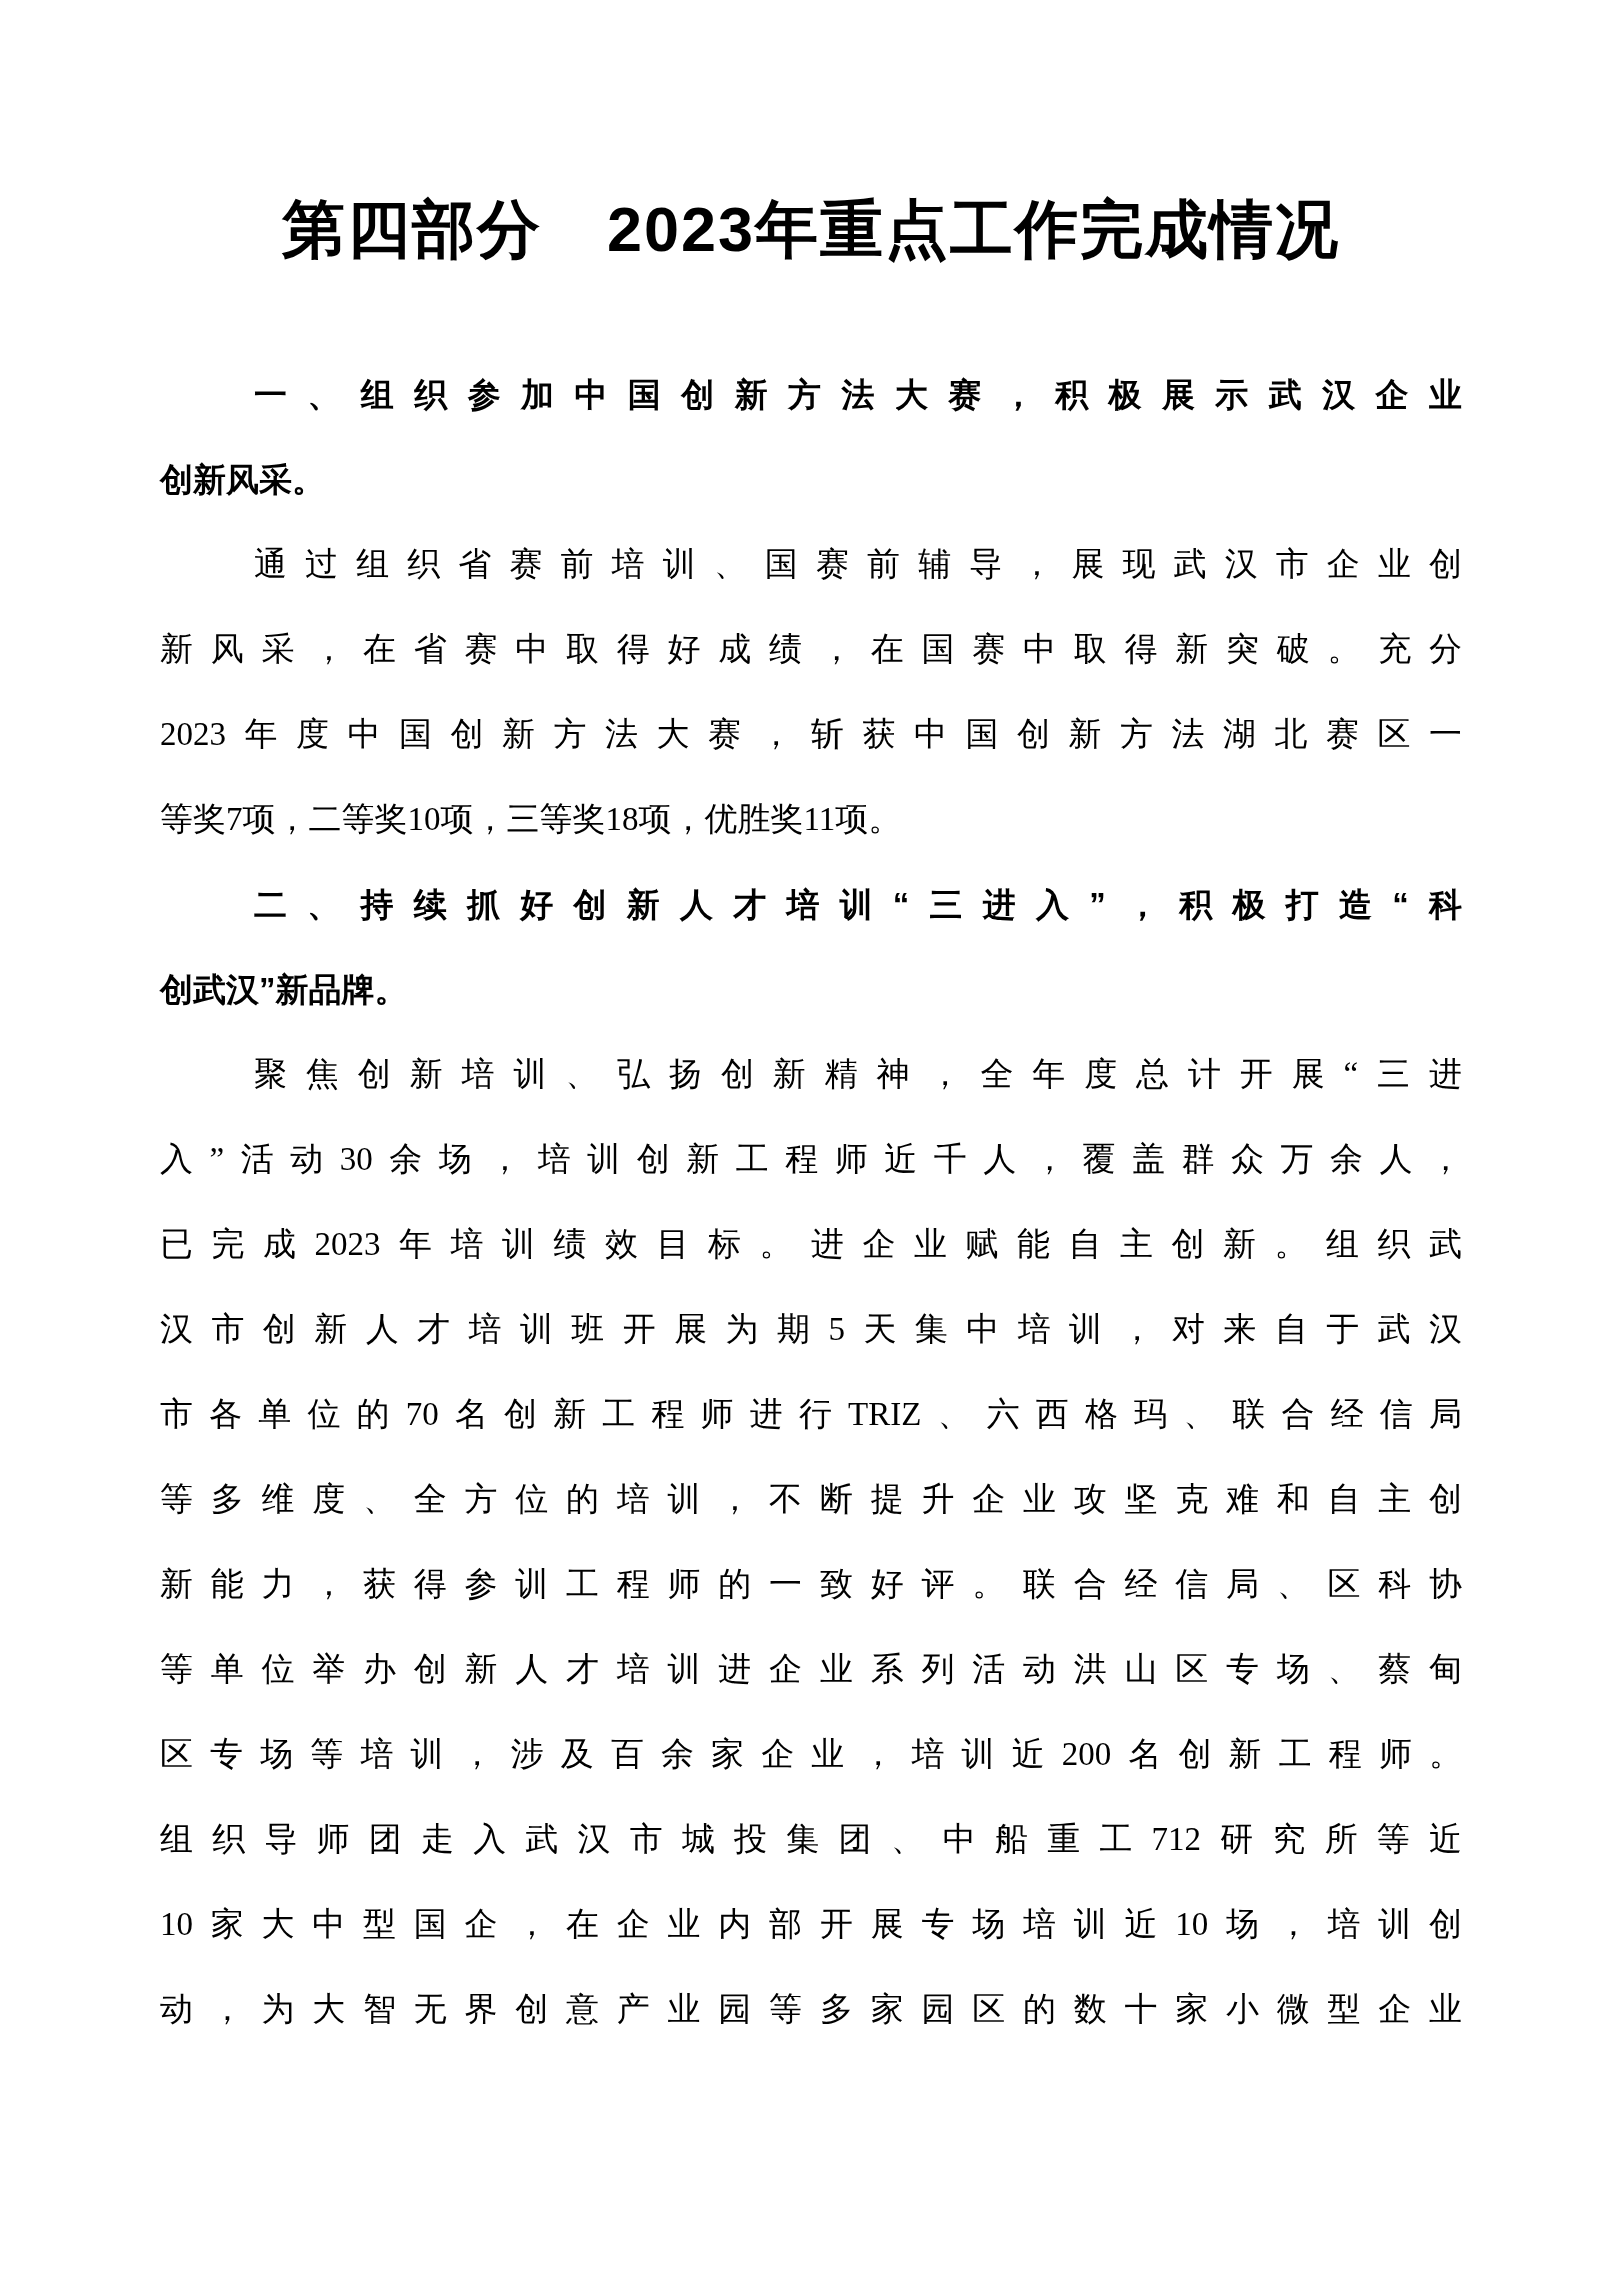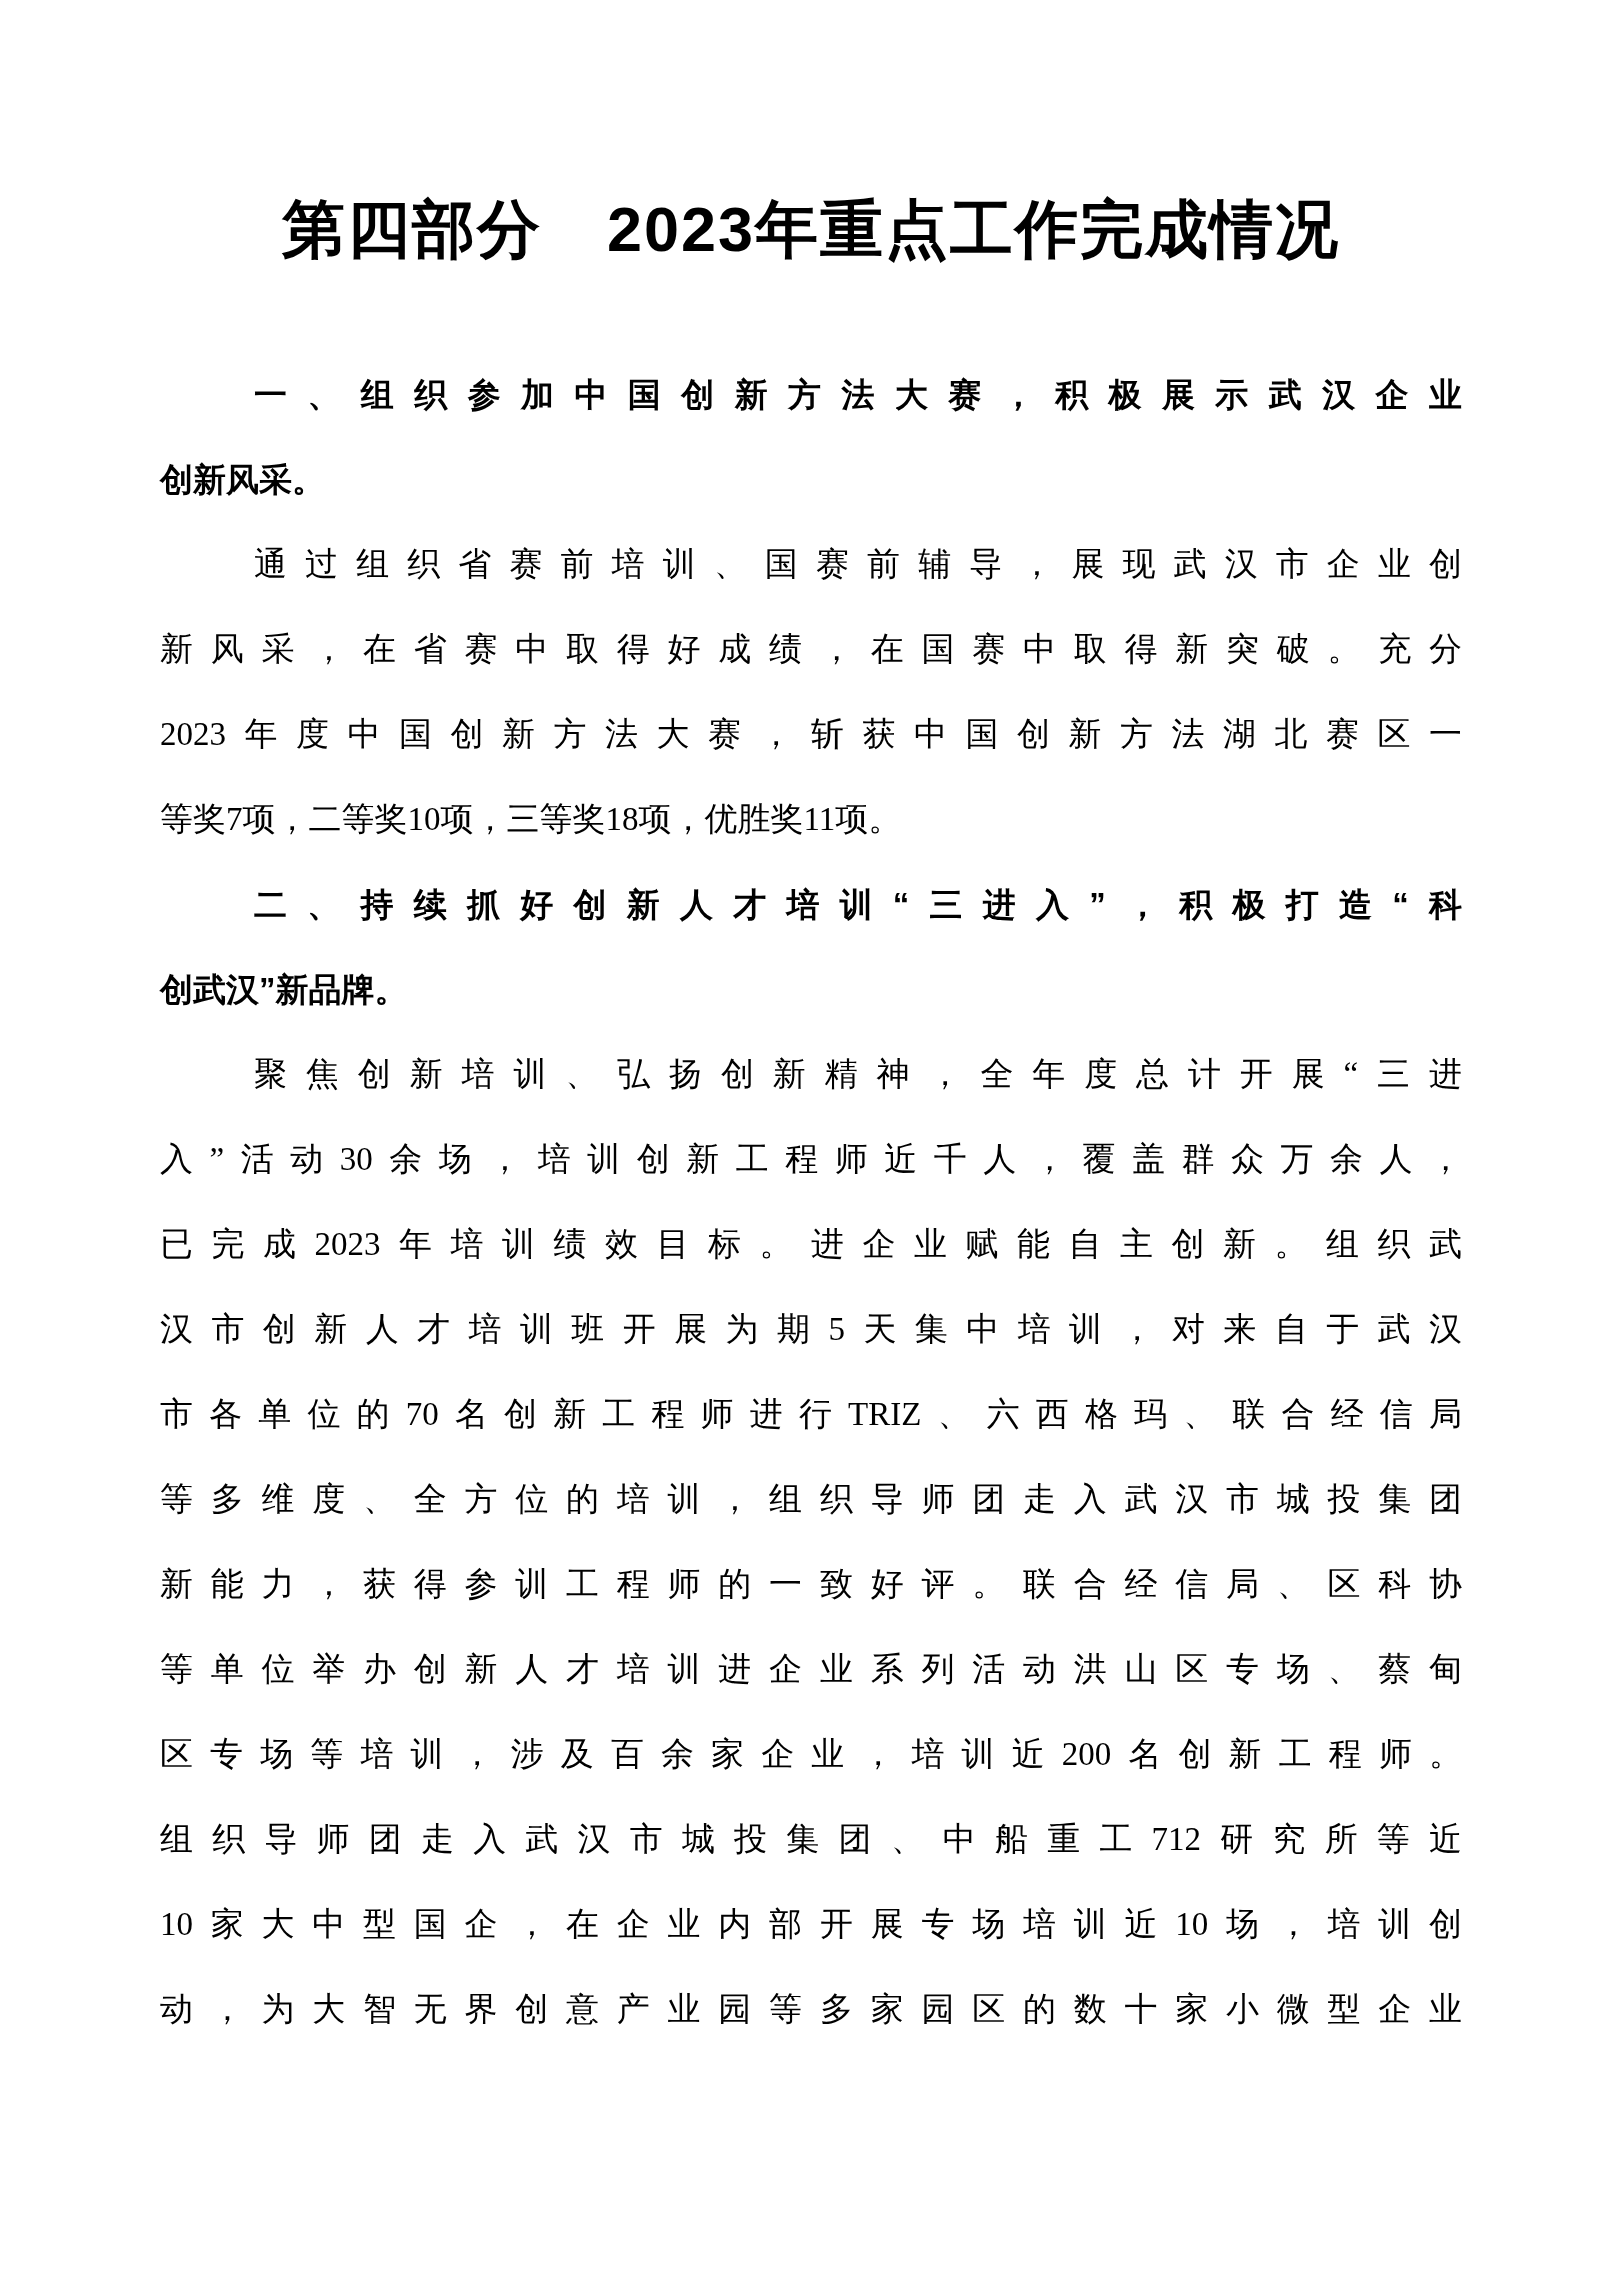--- a/index.html
+++ b/index.html
@@ -74,21 +74,21 @@
     <div class="line body-line last">等奖7项，二等奖10项，三等奖18项，优胜奖11项。</div>
 
     <div class="line heading indent">二、持续抓好创新人才培训“三进入”，积极打造“科</div>
     <div class="line heading last">创武汉”新品牌。</div>
 
     <div class="line body-line indent">聚焦创新培训、弘扬创新精神，全年度总计开展“三进</div>
     <div class="line body-line">入”活动30余场，培训创新工程师近千人，覆盖群众万余人，</div>
     <div class="line body-line">已完成2023年培训绩效目标。进企业赋能自主创新。组织武</div>
     <div class="line body-line">汉市创新人才培训班开展为期5天集中培训，对来自于武汉</div>
     <div class="line body-line">市各单位的70名创新工程师进行TRIZ、六西格玛、联合经信局</div>
-    <div class="line body-line">等多维度、全方位的培训，组织导师团走入武汉市城投集团</div>
+    <div class="line body-line">等多维度、全方位的培训，不断提升企业攻坚克难和自主创</div>
     <div class="line body-line">新能力，获得参训工程师的一致好评。联合经信局、区科协</div>
     <div class="line body-line">等单位举办创新人才培训进企业系列活动洪山区专场、蔡甸</div>
     <div class="line body-line">区专场等培训，涉及百余家企业，培训近200名创新工程师。</div>
     <div class="line body-line">组织导师团走入武汉市城投集团、中船重工712研究所等近</div>
     <div class="line body-line">10家大中型国企，在企业内部开展专场培训近10场，培训创</div>
     <div class="line body-line">动，为大智无界创意产业园等多家园区的数十家小微型企业</div>
 
   </div>
 
   <div class="page-number">— 31 —</div>

